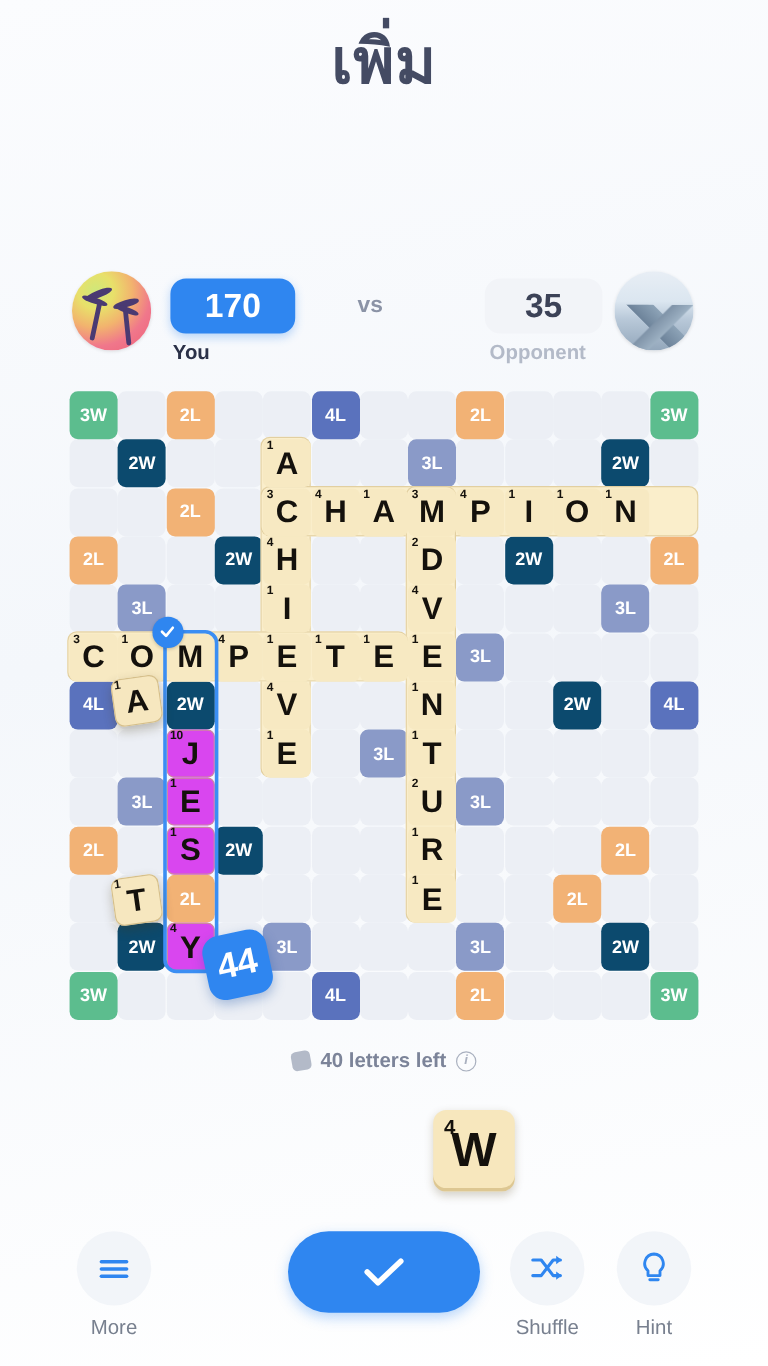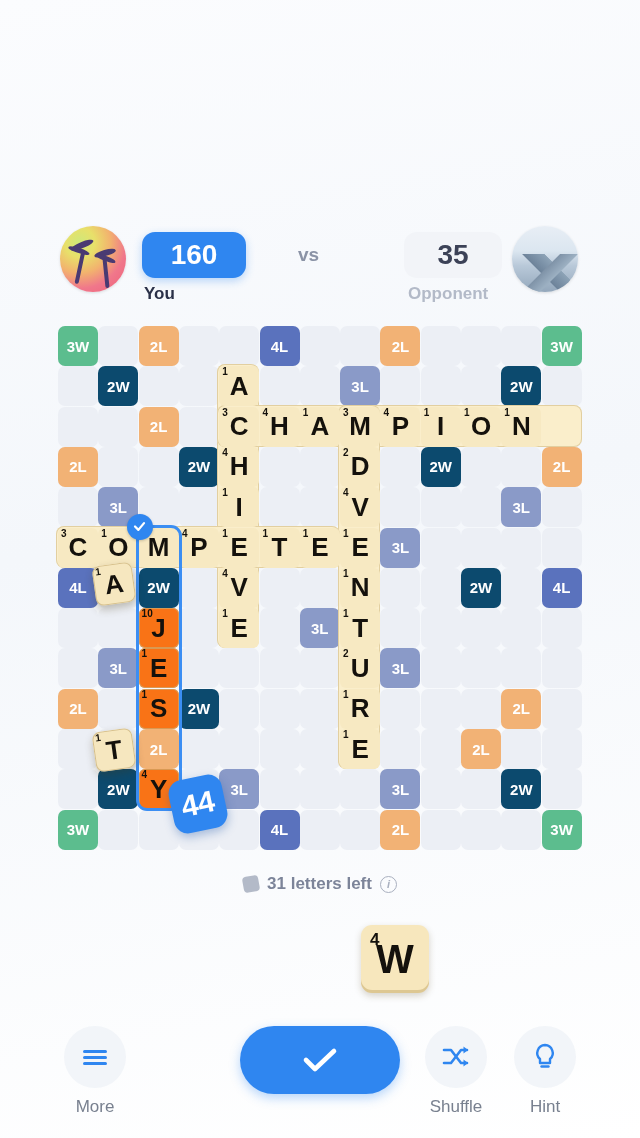--- a/index.html
+++ b/index.html
@@ -83,21 +83,21 @@
   }
   .tile .pts {
     position: absolute; top: 1px; left: 3px; font-size: 10px; font-weight: bold;
     color: #14110c; line-height: 1;
   }
   .word-bg {
     position: absolute; background: #faeecb; border-radius: 8px; z-index: 4;
     box-shadow: inset 0 0 0 1px rgba(205,182,126,.55);
   }
   .tile.placed {
-    background: #f97316; box-shadow: inset 0 0 0 1px rgba(199,174,117,.65);
+    background: #d946ef; box-shadow: inset 0 0 0 1px rgba(199,174,117,.65);
     z-index: 7; border-radius: 6px;
   }
   .tile.dragged {
     background: #f6e7bf; z-index: 14;
     box-shadow: 0 4px 9px rgba(70,55,20,.30), inset 0 0 0 1px rgba(199,174,117,.7);
     border-radius: 8px;
   }
   .sel-outline {
     position: absolute; border: 3px solid #3b8ef3; border-radius: 11px; z-index: 11;
     pointer-events: none;
@@ -155,36 +155,37 @@
   }
   .submit-label { position: absolute; left: 240px; top: 1098px; width: 160px; text-align: center; font-size: 17px; color: #78808f; }
   .bb-icon svg { display: block; }
 </style>
 </head>
 <body>
 
 <div id="root">
 
   <div class="headline">
+    <span class="l1">เพิ่ม</span>
   </div>
 
   <div class="scorebar">
     <div class="avatar avatar-you">
       <div class="av-sky-you">
         <div class="av-palm" style="left:10px;top:16px;width:24px;height:6px;transform:rotate(-22deg);"></div>
         <div class="av-palm" style="left:8px;top:22px;width:22px;height:5px;transform:rotate(18deg);"></div>
         <div class="av-palm" style="left:18px;top:24px;width:4px;height:34px;border-radius:2px;transform:rotate(12deg);"></div>
         <div class="av-palm" style="left:34px;top:24px;width:22px;height:6px;transform:rotate(-16deg);"></div>
         <div class="av-palm" style="left:36px;top:30px;width:20px;height:5px;transform:rotate(20deg);"></div>
         <div class="av-palm" style="left:44px;top:32px;width:4px;height:30px;border-radius:2px;transform:rotate(-6deg);"></div>
       </div>
     </div>
 
     <div class="score-pill score-you">
-      <span>160</span>
+      <span>170</span>
     </div>
     <div class="score-label label-you">You</div>
 
     <div class="vs">vs</div>
 
     <div class="score-pill score-opp">
       <span>35</span>
     </div>
     <div class="score-label label-opp">Opponent</div>
 
@@ -543,21 +544,21 @@
       </div>
       <div class="tile dragged" style="left: 36px; top: 404px; transform: rotate(-8deg);">
         <span class="pts">1</span>
         <span>T</span>
       </div>
       <div class="score-badge" style="left: 112.9px; top: 451.3px;">44</div>
     </div>
 
   <div class="letters-left">
     <span class="bag-icon"></span>
-    <span>31 letters left</span>
+    <span>40 letters left</span>
     <span class="info-icon">i</span>
   </div>
 
   <div class="rack">
       <div class="rack-tile">
         <span class="pts">4</span>
         <span>W</span>
       </div>
     </div>
 

